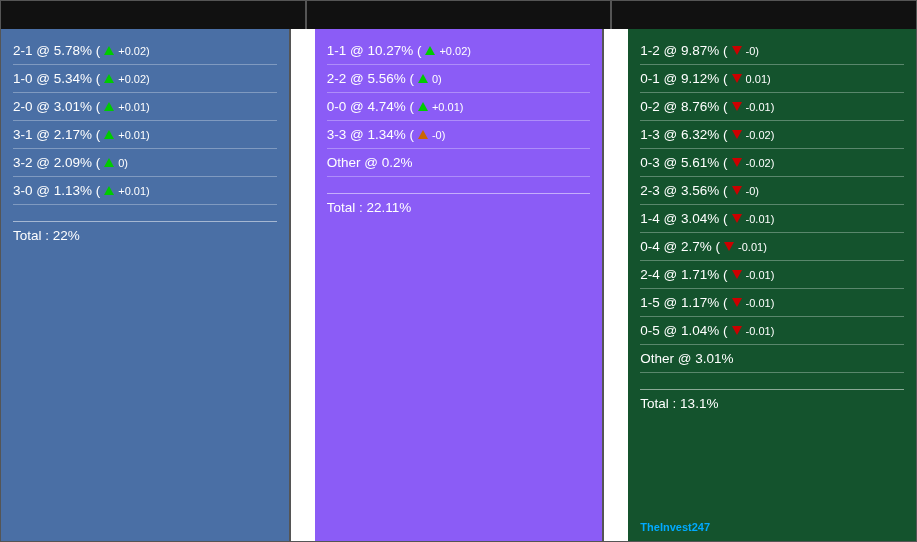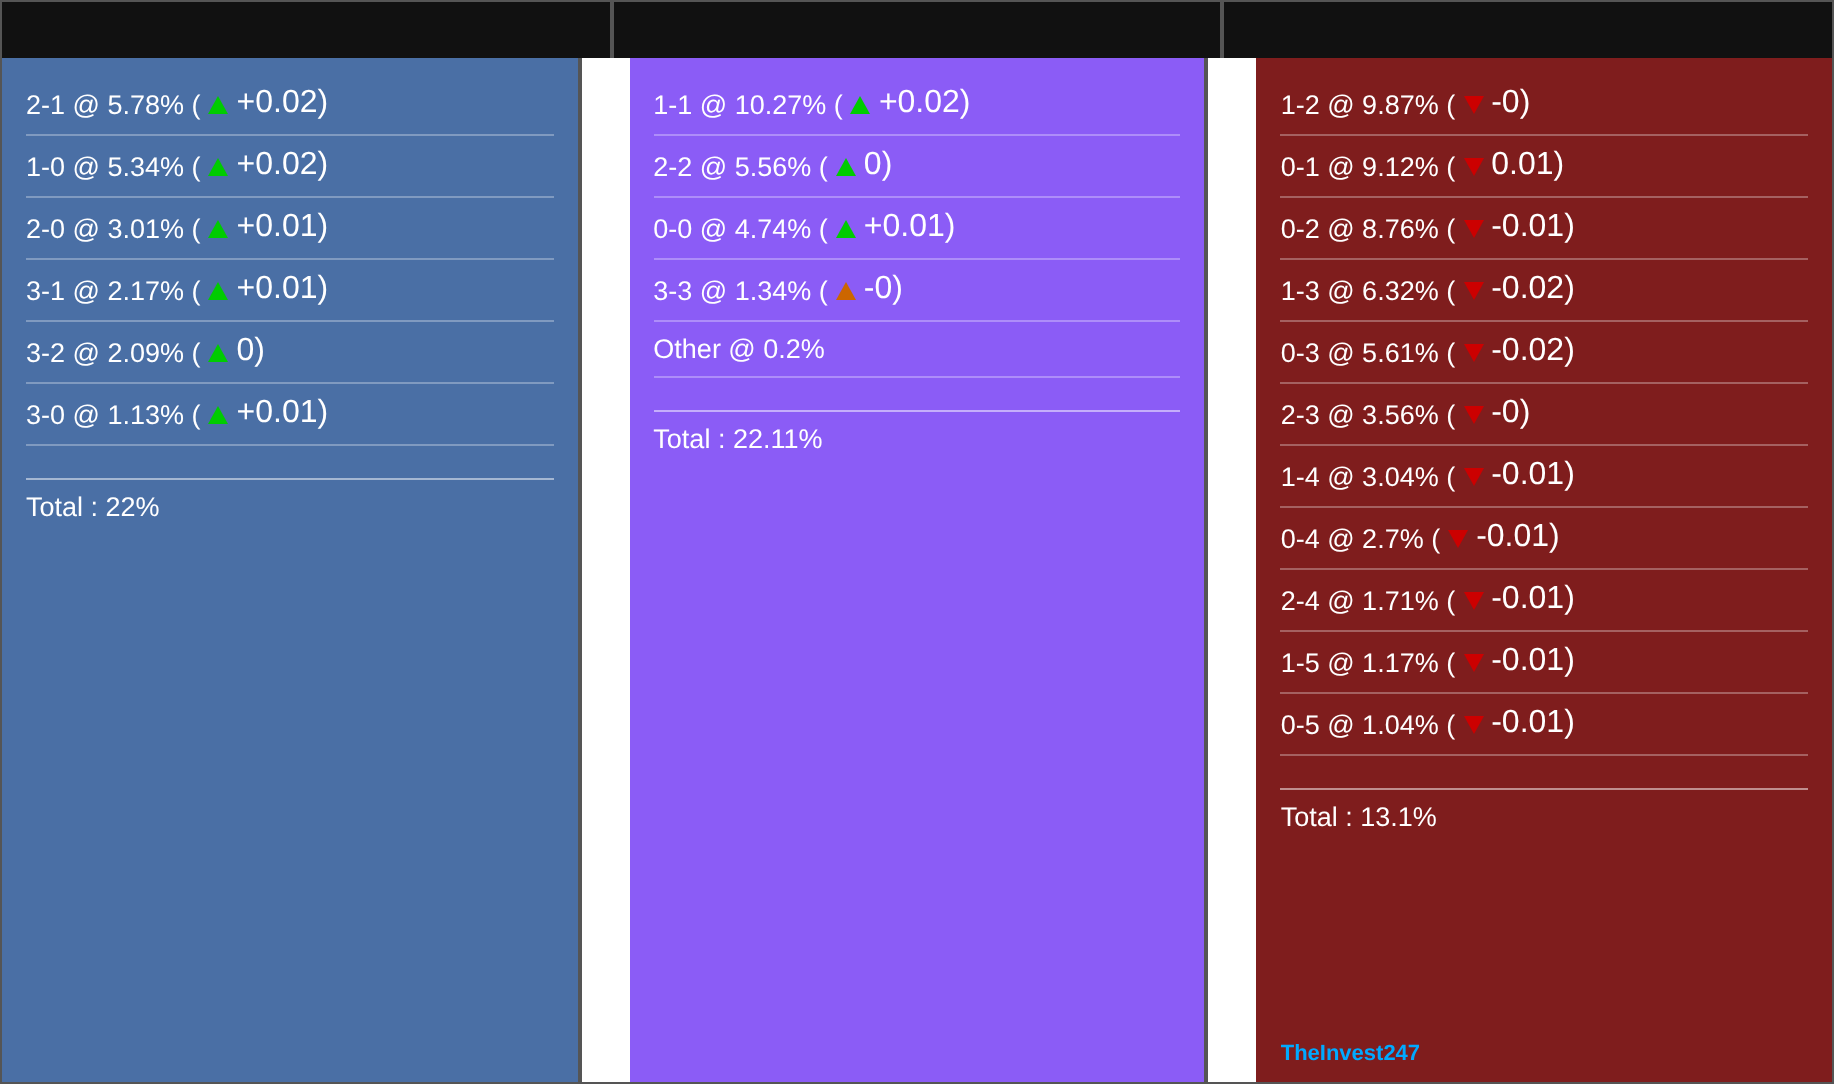--- a/index.html
+++ b/index.html
@@ -48,21 +48,21 @@
     .col:last-child {
       border-right: none;
     }
     .col-oxford {
       background: #4a6fa5;
     }
     .col-draw {
       background: #8b5cf6;
     }
     .col-arsenal {
-      background: #7f1d1d;
+      background: #14532d;
     }
     .score-item {
       color: #fff;
       padding: 6px 0;
       border-bottom: 1px solid rgba(255,255,255,0.3);
       font-size: 13.5px;
       display: flex;
       align-items: center;
       gap: 4px;
     }
@@ -102,21 +102,21 @@
       border-right: 5px solid transparent;
       border-bottom: 9px solid #cc6600;
       vertical-align: middle;
       flex-shrink: 0;
     }
     .score-text {
       color: #fff;
     }
     .change-text {
       color: #fff;
-      font-size: 16px;
+      font-size: 11px;
     }
     .watermark {
       color: #00aaff;
       font-size: 11px;
       font-weight: bold;
       margin-top: auto;
       padding-top: 4px;
     }
     .spacer {
       flex: 1;
@@ -247,20 +247,23 @@
         <div class="score-item">
           <span class="score-text">1-5 @ 1.17% (</span>
           <span class="arrow-down"></span>
           <span class="change-text"> -0.01)</span>
         </div>
         <div class="score-item">
           <span class="score-text">0-5 @ 1.04% (</span>
           <span class="arrow-down"></span>
           <span class="change-text"> -0.01)</span>
         </div>
+        <div class="score-item">
+          <span class="score-text">Other @ 3.01%</span>
+        </div>
         <div class="score-item total-item">
           <span class="score-text">Total : 13.1%</span>
         </div>
         <div class="spacer"></div>
         <div class="watermark">TheInvest247</div>
       </div>
 
   </div>
 </div>
 

